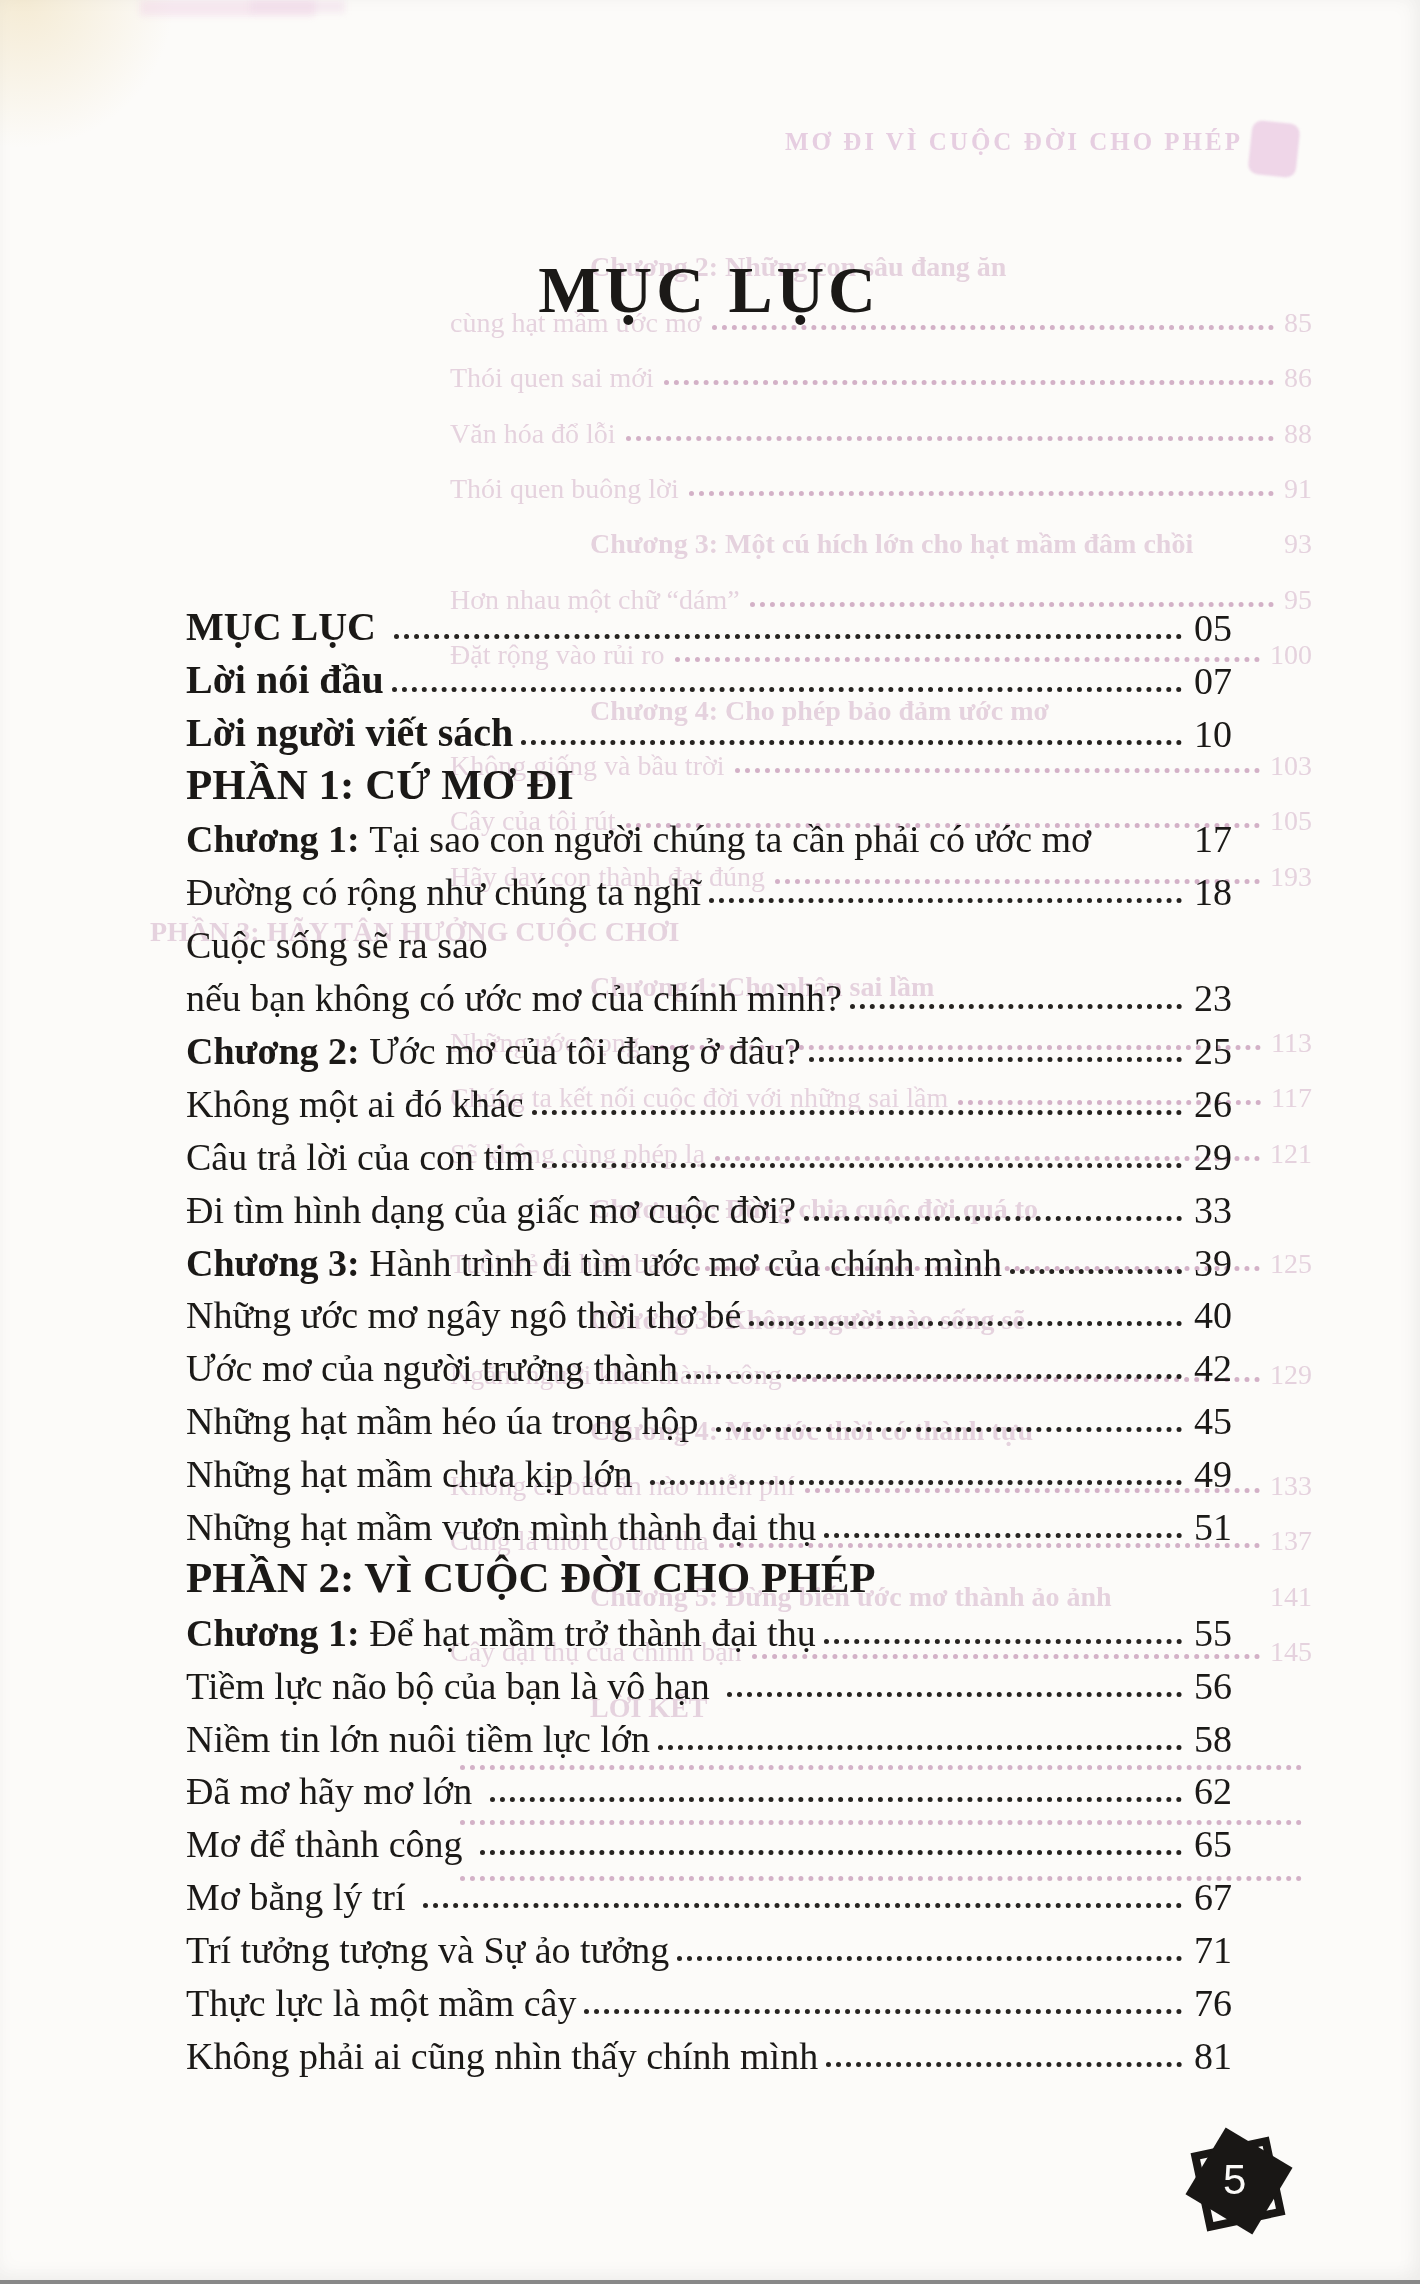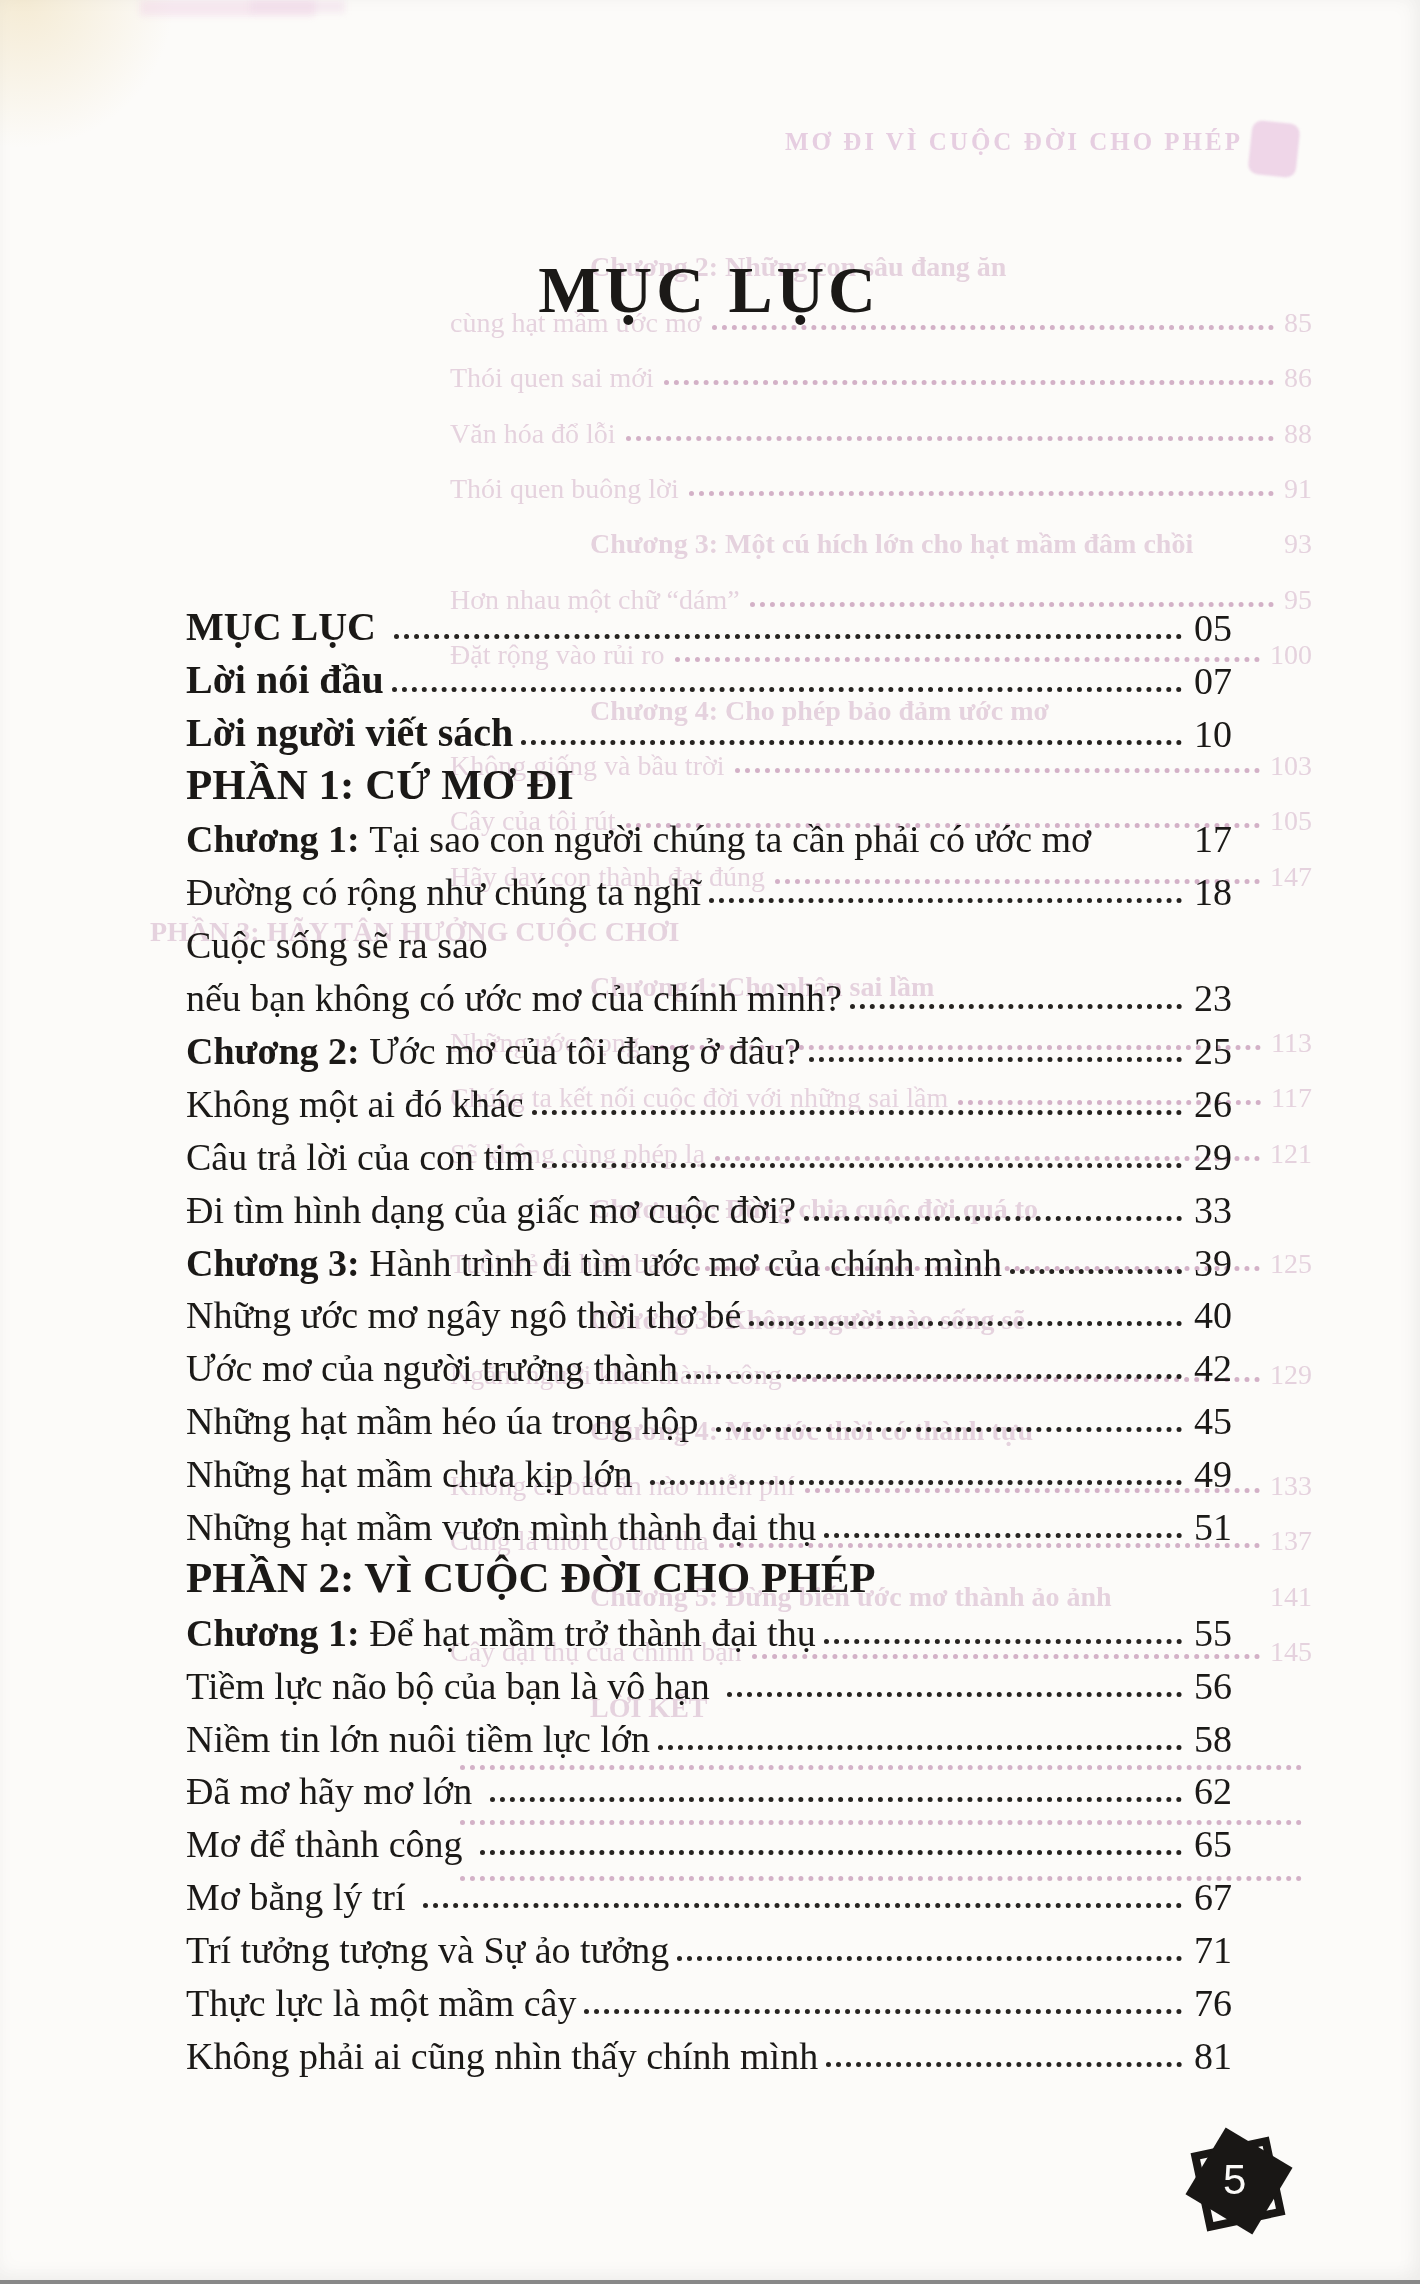--- a/index.html
+++ b/index.html
@@ -141,21 +141,21 @@
         <span class="gindent"></span>
         <span class="gtxt">Cây của tôi rút</span>
         <span class="gleader"></span>
         <span class="gpg">105</span>
       </div>
 
       <div class="grow">
         <span class="gindent"></span>
         <span class="gtxt">Hãy dạy con thành đạt đúng</span>
         <span class="gleader"></span>
-        <span class="gpg">147</span>
+        <span class="gpg">193</span>
       </div>
 
       <div class="grow g-section">
 
         <span class="gtxt">PHẦN 3: HÃY TẬN HƯỞNG CUỘC CHƠI</span>
 
       </div>
 
       <div class="grow g-chapter">
         <span class="gindent"></span>

